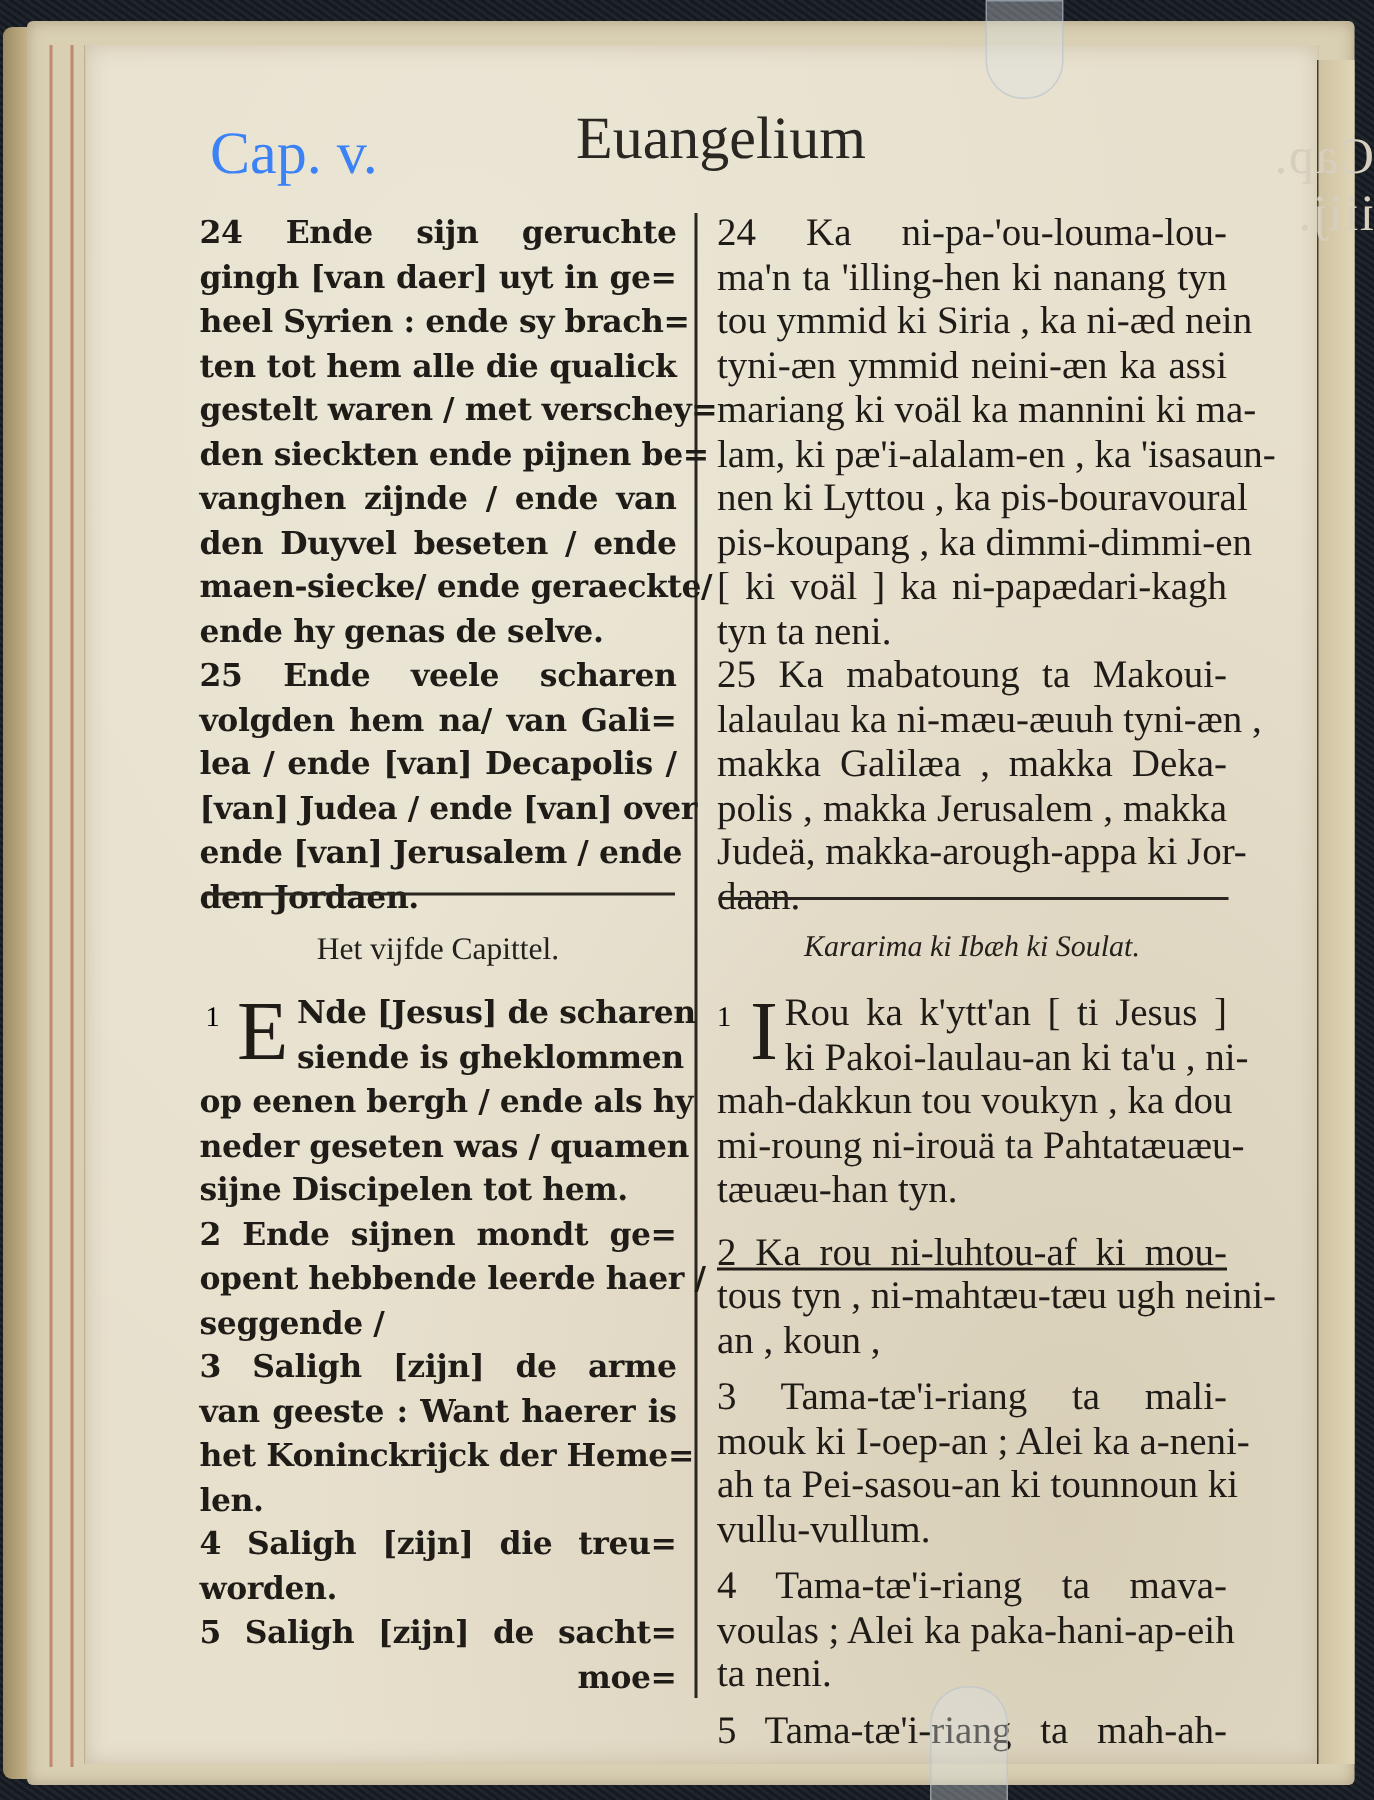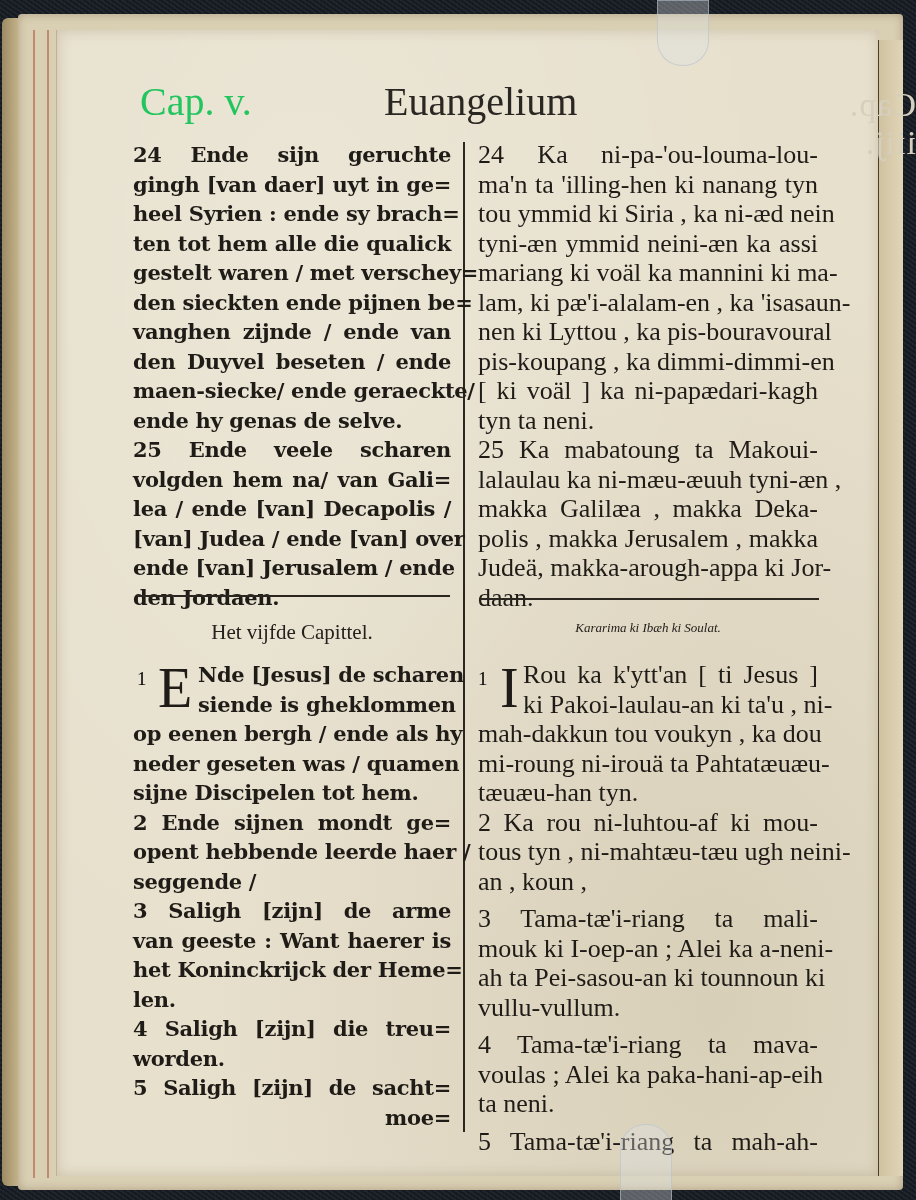--- a/index.html
+++ b/index.html
@@ -51,24 +51,24 @@
   }
   .clip.top { left:657px; top:0; height:64px; }
   .clip.bottom { left:620px; top:1124px; height:76px; border-radius:25px 25px 0 0; }
 
   .ghost {
     position:absolute; left:792px; top:86px; font-size:34px; color:#d6cfbd;
     transform:scaleX(-1); letter-spacing:1px;
   }
 
   .header-left {
-    position:absolute; left:140px; top:78px; font-size:40px; color:#22c55e;
+    position:absolute; left:140px; top:78px; font-size:40px; color:#3b82f6;
   }
   .header-center {
-    position:absolute; left:384px; top:78px; font-size:40px; color:#2a2622;
+    position:absolute; left:384px; top:68px; font-size:40px; color:#2a2622;
   }
 
   .divider {
     position:absolute; left:463px; top:142px; width:2px; height:990px;
     background:#2b2620;
   }
 
   .col {
     position:absolute; color:#1f1b17;
   }
@@ -94,21 +94,21 @@
   }
   .rule.left { left:137px; width:313px; top:595px; }
   .rule.right { left:479px; width:340px; top:598px; }
 
   .chapter-left {
     position:absolute; left:133px; width:318px; top:620px; text-align:center;
     font-size:21px; color:#24201c;
   }
   .chapter-right {
     position:absolute; left:478px; width:340px; top:620px; text-align:center;
-    font-size:13px; font-style:italic; color:#24201c;
+    font-size:20px; font-style:italic; color:#24201c;
   }
   .dropcap {
     position:absolute; font-size:56px; line-height:56px; color:#1f1b17;
     font-family:"Liberation Serif", serif;
   }
 </style>
 </head>
 <body>
 
 <div class="binding"></div>
@@ -196,21 +196,21 @@
 <span class="vnum" style="position:absolute; left:478px; top:668px;">1</span>
 <span class="dropcap" style="left:500px; top:660px;">I</span>
 <div class="col roman" style="left:523px; width:295px; top:660px;">
   <span class="line">Rou  ka  k'ytt'an [ ti Jesus ]</span>
   <span class="line">ki Pakoi-laulau-an ki ta'u ,  ni-</span>
 </div>
 <div class="col col-right roman" style="top:719px;">
   <span class="line">mah-dakkun  tou voukyn ,  ka dou</span>
   <span class="line">mi-roung ni-irouä  ta  Pahtatæuæu-</span>
   <span class="line last">tæuæu-han tyn.</span>
-  <span class="line" style="margin-top:0;">2  Ka rou ni-luhtou-af ki mou-</span>
+  <span class="line" style="margin-top:12px;text-decoration:underline;">2  Ka rou ni-luhtou-af ki mou-</span>
   <span class="line">tous tyn , ni-mahtæu-tæu ugh neini-</span>
   <span class="line last">an , koun ,</span>
   <span class="line" style="margin-top:8px;">3  Tama-tæ'i-riang   ta   mali-</span>
   <span class="line">mouk ki I-oep-an ;  Alei ka a-neni-</span>
   <span class="line">ah ta  Pei-sasou-an  ki  tounnoun  ki</span>
   <span class="line last">vullu-vullum.</span>
   <span class="line" style="margin-top:8px;">4  Tama-tæ'i-riang   ta   mava-</span>
   <span class="line">voulas ;  Alei  ka  paka-hani-ap-eih</span>
   <span class="line last">ta neni.</span>
   <span class="line" style="margin-top:8px;">5  Tama-tæ'i-riang ta mah-ah-</span>

